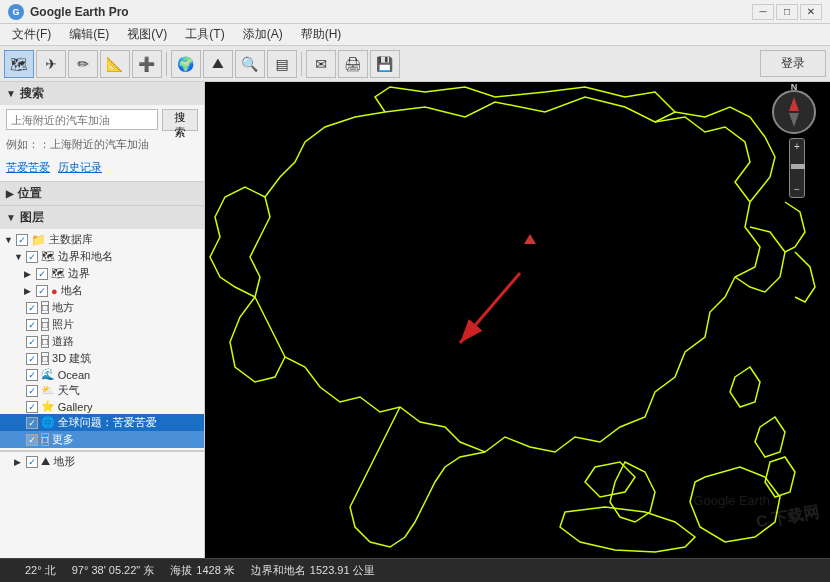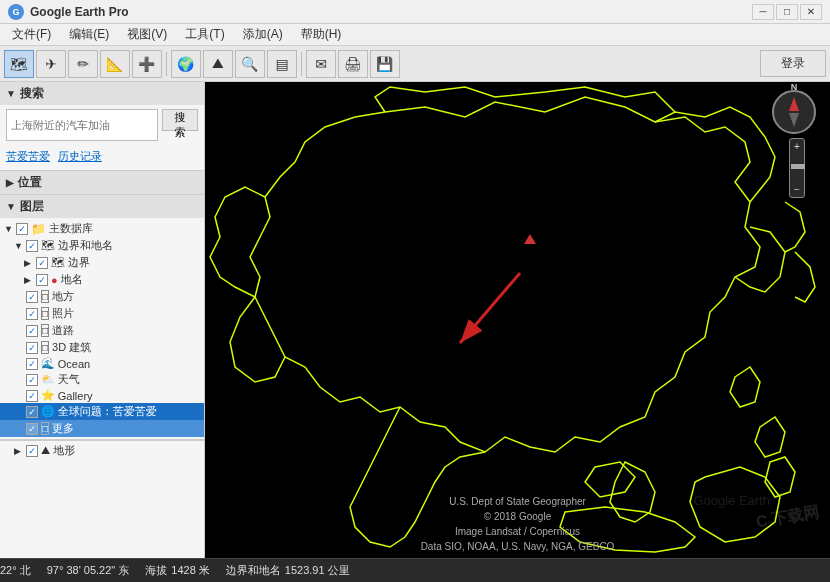--- a/index.html
+++ b/index.html
@@ -52,21 +52,21 @@
 
     
     .panel-section { border-bottom: 1px solid #ccc; }
     .section-header {
       display: flex; align-items: center; padding: 3px 6px;
       background: #e0e0e0; cursor: pointer; font-size: 12px; font-weight: bold; color: #333;
     }
     .section-header .arrow { margin-right: 4px; font-size: 10px; }
     .search-box { padding: 4px 6px; display: flex; gap: 4px; }
     .search-input {
-      flex: 1; height: 32px; border: 1px solid #bbb; padding: 0 4px;
+      flex: 1; height: 21px; border: 1px solid #bbb; padding: 0 4px;
       font-size: 11px; background: white;
     }
     .search-btn {
       padding: 0 8px; height: 22px; background: #e8e8e8; border: 1px solid #bbb;
       cursor: pointer; font-size: 11px;
     }
     .search-hint { padding: 2px 6px 4px; font-size: 11px; color: #666; }
     .search-actions { display: flex; gap: 8px; padding: 4px 6px 6px; }
     .action-link { color: #0066cc; cursor: pointer; font-size: 11px; text-decoration: underline; }
 
@@ -105,21 +105,21 @@
     
     .map-tooltip {
       position: absolute; top: 52%; left: 52%;
       color: #ff4444; font-size: 13px; font-weight: bold; line-height: 1.6;
       text-shadow: 1px 1px 2px rgba(0,0,0,0.8);
     }
 
     
     .status-bar {
       height: 24px; background: #2a2a2a; display: flex; align-items: center;
-      padding: 0 0; color: #ddd; font-size: 11px; gap: 16px;
+      padding: 0 25px; color: #ddd; font-size: 11px; gap: 16px;
       border-top: 1px solid #444;
     }
     .status-item { display: flex; align-items: center; gap: 4px; }
 
     
     .watermark {
       position: absolute; bottom: 40px; right: 20px;
       color: rgba(255,255,255,0.15); font-size: 18px; font-weight: bold;
       transform: rotate(0deg); pointer-events: none;
     }
@@ -197,20 +197,21 @@
 
     <div class="panel-section">
       <div class="section-header">
         <span class="arrow">▼</span>
         <span>搜索</span>
       </div>
       <div class="search-box">
         <input class="search-input" type="text" placeholder="上海附近的汽车加油" style="">
         <button class="search-btn">搜索</button>
       </div>
+      <div class="search-hint">例如：：上海附近的汽车加油</div>
       <div class="search-actions">
         <span class="action-link">苦爱苦爱</span>
         <span class="action-link">历史记录</span>
       </div>
     </div>
 
     <div class="panel-section">
       <div class="section-header">
         <span class="arrow">▶</span>
         <span>位置</span>
@@ -393,26 +394,20 @@
         <div style="width:0;height:0;border-left:5px solid transparent;border-right:5px solid transparent;border-top:14px solid #666;position:absolute;bottom:5px;left:50%;transform:translateX(-50%);"></div>
       </div>
       <div style="width:16px;height:60px;background:rgba(60,60,60,0.7);border:1px solid #888;margin:4px auto 0;border-radius:3px;position:relative;">
         <div style="width:14px;height:5px;background:#aaa;position:absolute;top:25px;left:1px;cursor:pointer;"></div>
         <span style="position:absolute;top:2px;left:50%;transform:translateX(-50%);color:#ccc;font-size:10px;">+</span>
         <span style="position:absolute;bottom:2px;left:50%;transform:translateX(-50%);color:#ccc;font-size:10px;">−</span>
       </div>
     </div>
 
     
-    <div class="map-credits">
-      <div>U.S. Dept of State Geographer</div>
-      <div>© 2018 Google</div>
-      <div>Image Landsat / Copernicus</div>
-      <div>Data SIO, NOAA, U.S. Navy, NGA, GEBCO</div>
-    </div>
 
     
     <div class="watermark" style="position:absolute;bottom:30px;right:10px;color:rgba(255,255,255,0.12);font-size:16px;font-weight:bold;transform:rotate(-10deg);">
       C 下载网
     </div>
     <div style="position:absolute;bottom:50px;right:60px;color:rgba(255,255,255,0.1);font-size:13px;margin-left:48px;">Google Earth</div>
 
   </div>
 </div>
 

